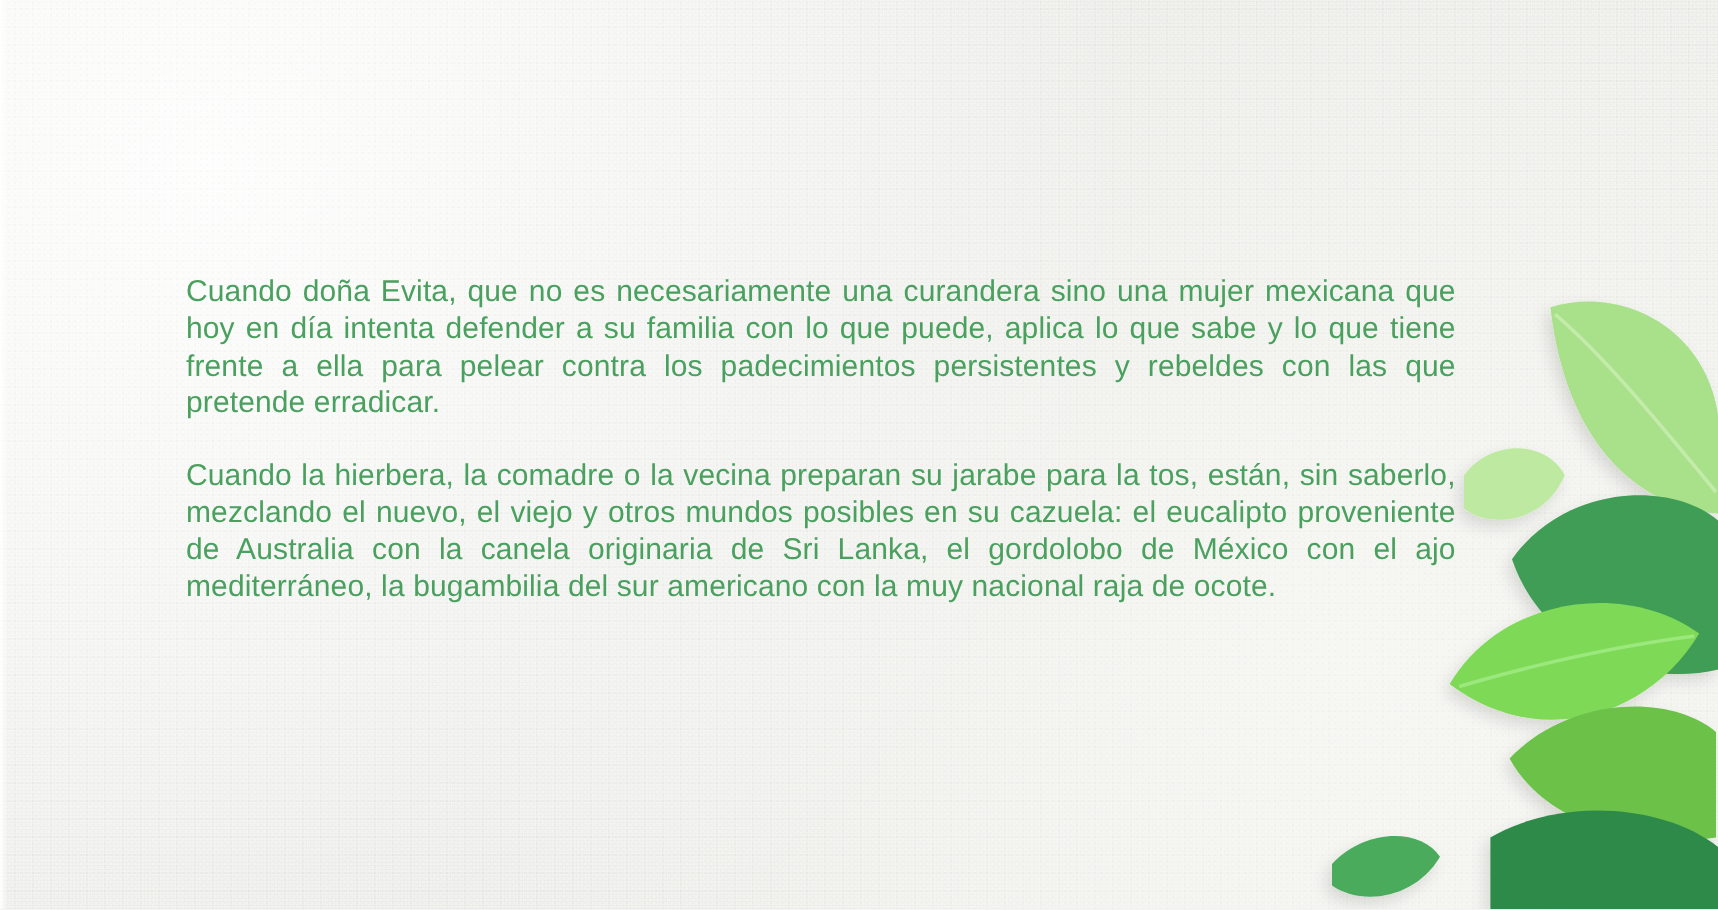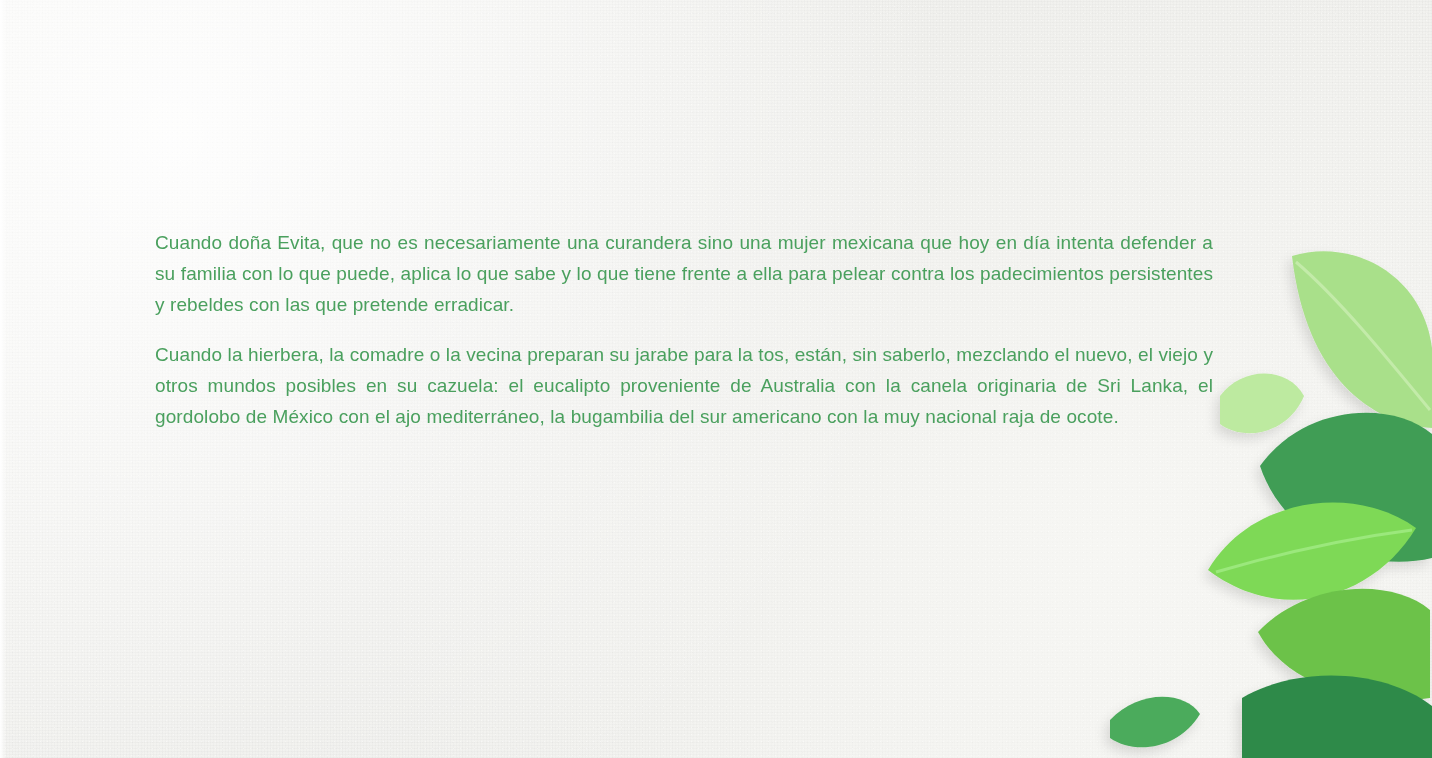--- a/index.html
+++ b/index.html
@@ -44,31 +44,31 @@
 
   .text-block {
     position: absolute;
     left: 155px;
     top: 228px;
     width: 1058px;
   }
   .para {
     margin: 0;
     color: #4aa05e;
-    font-size: 19px;
+    font-size: 25px;
     line-height: 30.8px;
     text-align: justify;
     text-justify: inter-word;
     letter-spacing: 0.1px;
   }
   .para.last {
     text-align: justify;
   }
   .para + .para {
-    margin-top: 20px;
+    margin-top: 30px;
   }
   .para.last {
     text-align-last: left;
   }
   .para.first {
     text-align-last: left;
   }
 
   
   .leaves {

